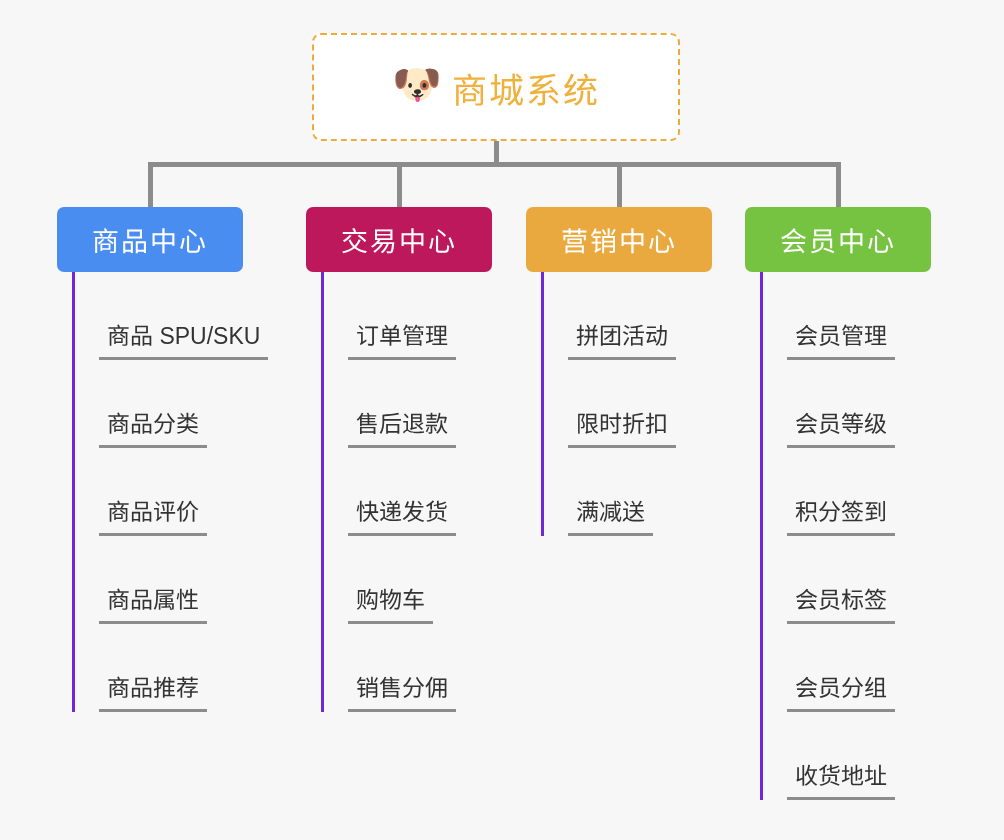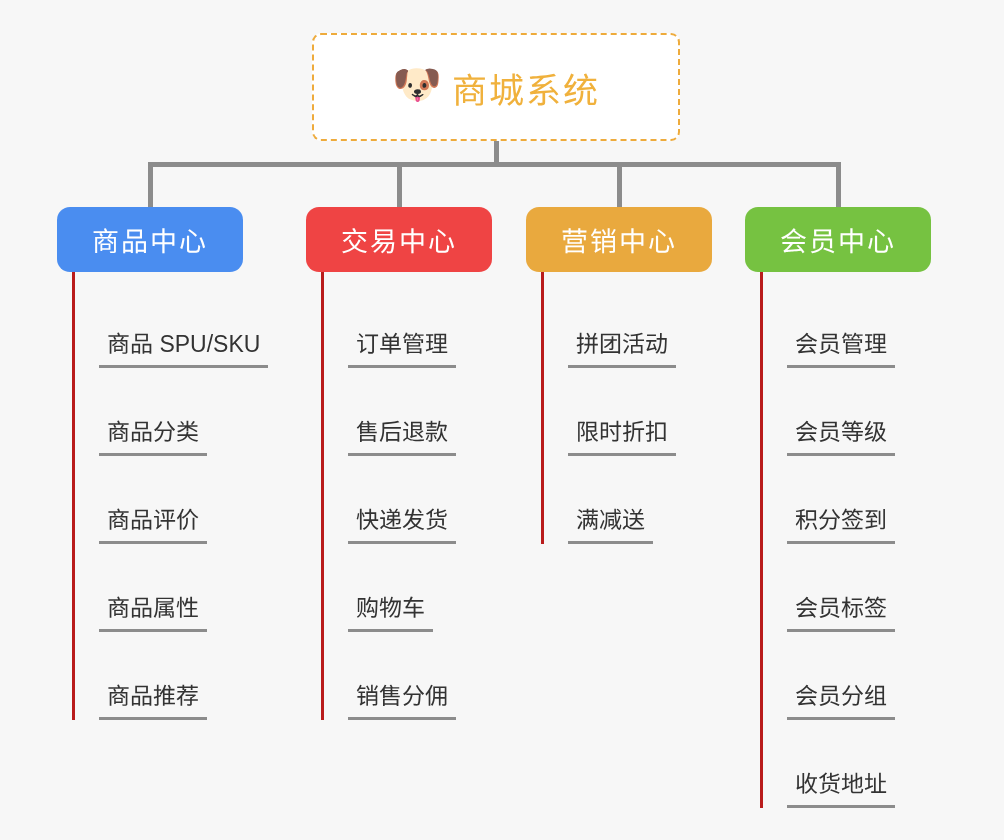--- a/index.html
+++ b/index.html
@@ -78,34 +78,34 @@
 
   
   .column {
     position: absolute;
     top: 207px;
     width: 186px;
   }
   .col-header {
     height: 65px;
     box-sizing: border-box;
-    border-radius: 13px;
+    border-radius: 7px;
     display: flex;
     align-items: center;
     justify-content: center;
     color: #ffffff;
     font-size: 27px;
     letter-spacing: 2px;
     white-space: nowrap;
   }
   .col-body {
     position: relative;
     margin-left: 15px;
-    border-left: 3px solid #b91c1c;
-    padding-top: 8px;
+    border-left: 3px solid #6d28d9;
+    padding-top: 0;
   }
   .leaf {
     position: relative;
     height: 88px;
     box-sizing: border-box;
     display: flex;
     align-items: flex-end;
     padding-left: 32px;
   }
   .leaf-label {
@@ -114,21 +114,21 @@
     color: #333333;
     line-height: 1.1;
     padding: 0 8px 8px 8px;
     border-bottom: 3px solid #8c8c8c;
     white-space: nowrap;
     transform: translateX(-8px);
   }
 
   
   .c-blue   { background: #4a8df0; }
-  .c-red    { background: #ef4444; }
+  .c-red    { background: #be185d; }
   .c-orange { background: #e9a93e; }
   .c-green  { background: #76c241; text-align: right; }
 </style>
 </head>
 <body>
 
 <div id="canvas">
 
   <div class="root-node">
     <span class="root-icon">🐶</span>

